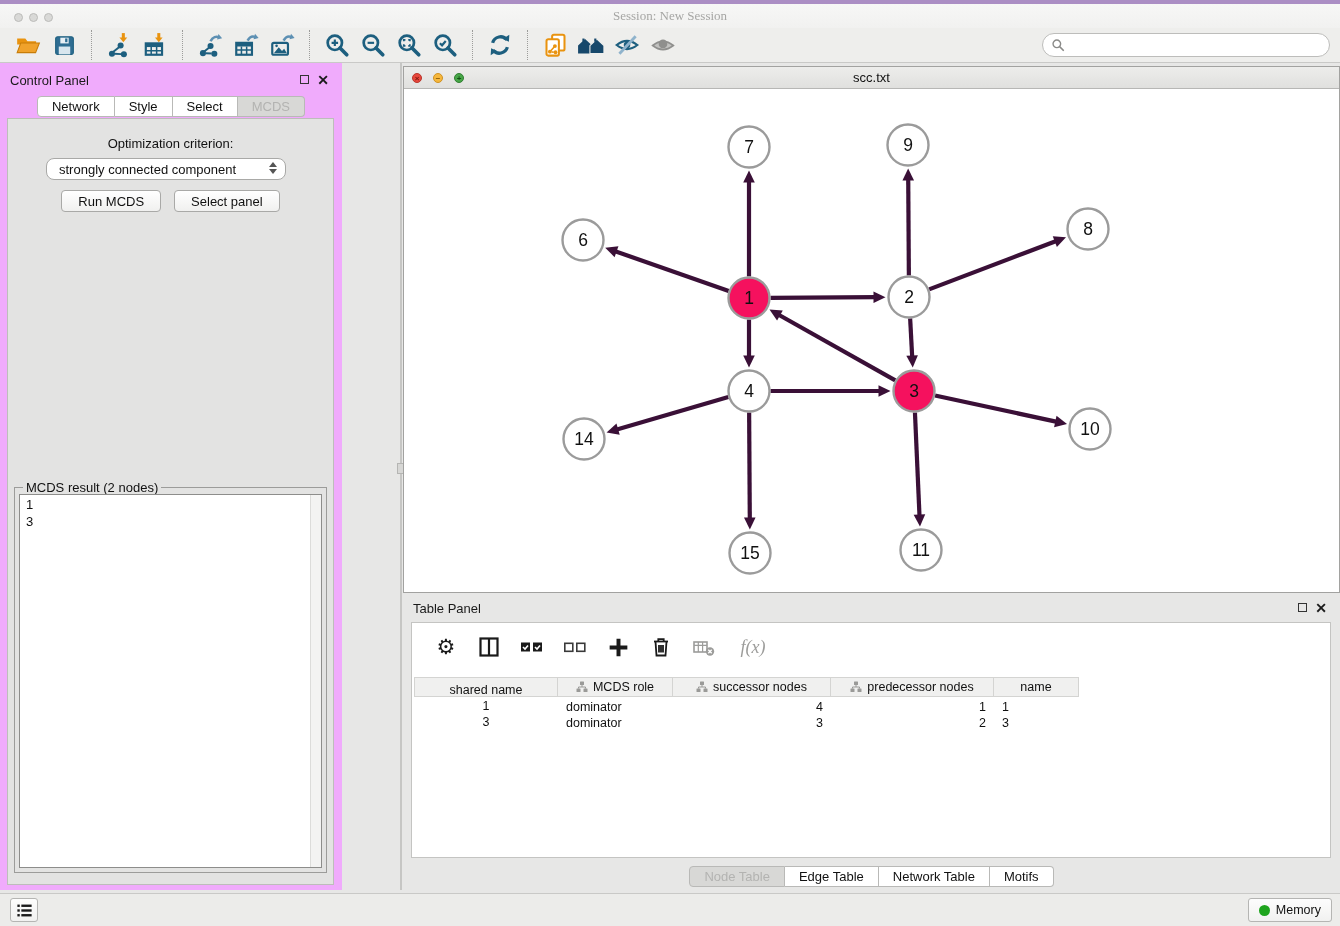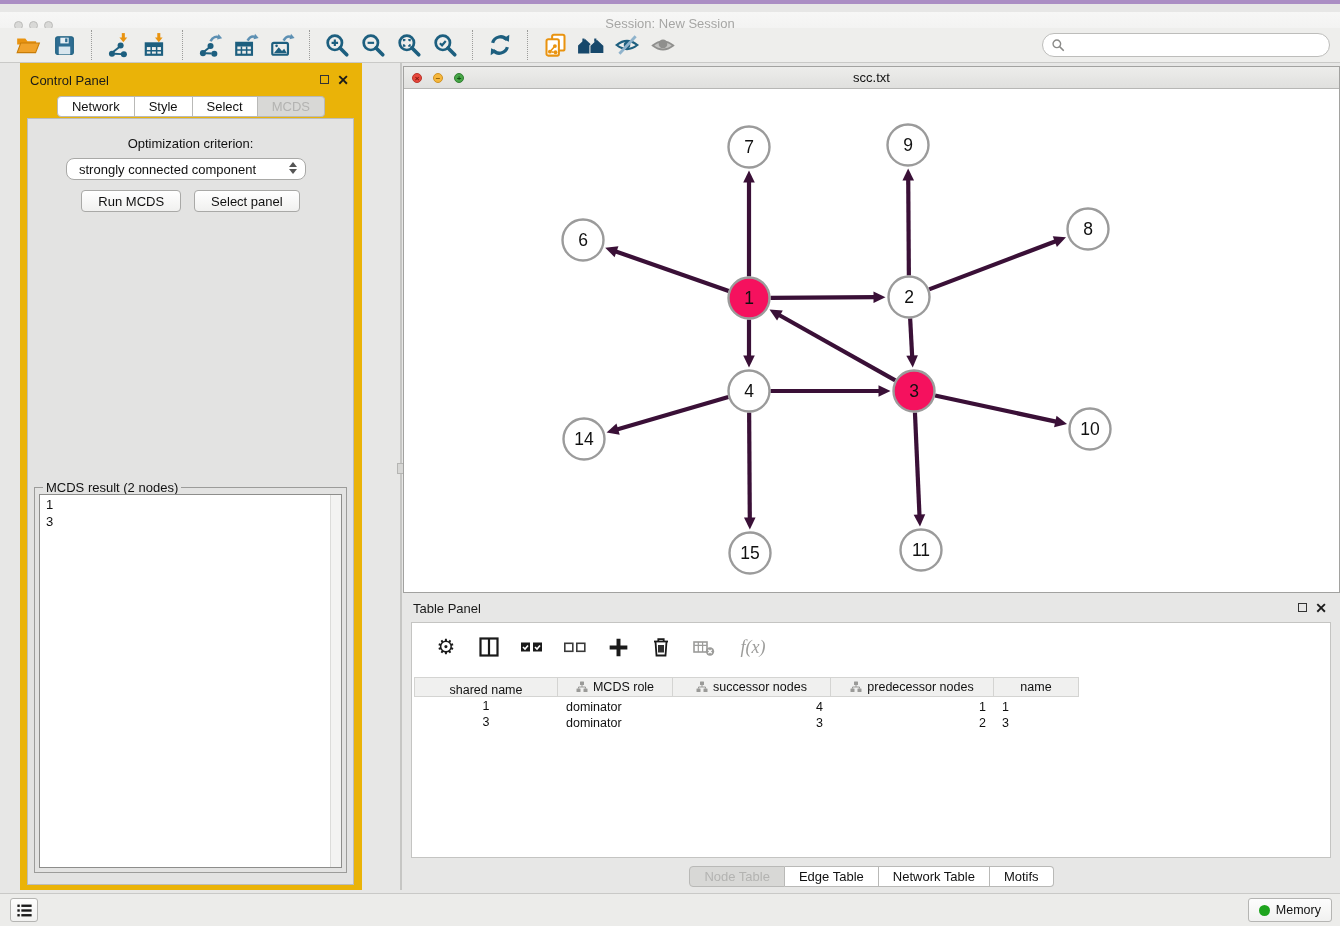--- a/index.html
+++ b/index.html
@@ -2,39 +2,39 @@
 <html><head>
 <meta charset="utf-8">
 <style>
   * { margin:0; padding:0; box-sizing:border-box; }
   html,body { width:1340px; height:926px; }
   body { font-family:"Liberation Sans",sans-serif; background:#e7e7e6; overflow:hidden; }
   .app { position:relative; width:1340px; height:926px; background:#e7e7e6; }
 
   
   .mac-strip { position:absolute; left:0; top:0; width:100%; height:4px; background:#ab8ec4; }
-  .titlebar { position:absolute; left:0; top:12px; width:100%; height:29px;
-              background:linear-gradient(#f7f7f6,#f0f0ef); border-bottom:1px solid #cfcfcd; }
+  .titlebar { position:absolute; left:0; top:4px; width:100%; height:29px;
+              background:linear-gradient(#f7f7f6,#f0f0ef); border-bottom:1px solid #cfcfcd;font-family:Liberation Serif, serif; }
   .titlebar .title { position:absolute; left:0; right:0; top:0; height:23px; line-height:23px;
                      text-align:center; font-size:13px; color:#a6a6a4; }
   .tl { position:absolute; top:9px; width:9px; height:9px; border-radius:50%;
         background:#d9d9d7; border:1px solid #bcbcba; }
 
   
   .toolbar { position:absolute; left:0; top:28px; width:100%; height:35px; background:#eeeeec;
              border-bottom:1px solid #c9c9c7; display:flex; align-items:center; padding:0 10px; }
   .tbtn { width:36px; height:32px; display:flex; align-items:center; justify-content:center; }
   .tsep { width:1px; height:30px; border-left:1px dotted #9c9c9a; margin:0 9px; }
   .searchbox { margin-left:auto; width:288px; height:24px; background:#fff; border:1px solid #bdbdbb;
                border-radius:13px; display:flex; align-items:center; padding:0 8px; }
   .searchbox input { border:none; outline:none; flex:1; font-size:12px; background:transparent;
                      font-family:"Liberation Sans",sans-serif; }
 
   
-  .control-panel { position:absolute; left:0; top:63px; width:342px; height:827px; background:#eab308;margin-left:20px; }
+  .control-panel { position:absolute; left:0; top:63px; width:342px; height:827px; background:#f0abfc; }
   .cp-header { position:absolute; left:0; top:8px; width:100%; height:20px; }
   .cp-header .ph-title { position:absolute; left:10px; top:2px; font-size:13px; color:#1a1a1a; }
   .float-box { position:absolute; top:4px; width:9px; height:9px; border:1.5px solid #333; }
   .close-x { position:absolute; top:0px; font-size:14px; font-weight:bold; color:#1a1a1a; line-height:18px; }
   .cp-tabs { position:absolute; left:0; top:33px; width:100%; display:flex; justify-content:center; }
   .tab { height:21px; padding:0 14px; background:#fff; border:1px solid #b9b9b7; border-left:none;
          font-size:13px; display:flex; align-items:center; color:#111; }
   .tab:first-child { border-left:1px solid #b9b9b7; border-radius:4px 0 0 4px; }
   .tab:last-child { border-radius:0 4px 4px 0; }
   .tab.active { background:#d8d8d6; color:#b3b3b1; }

